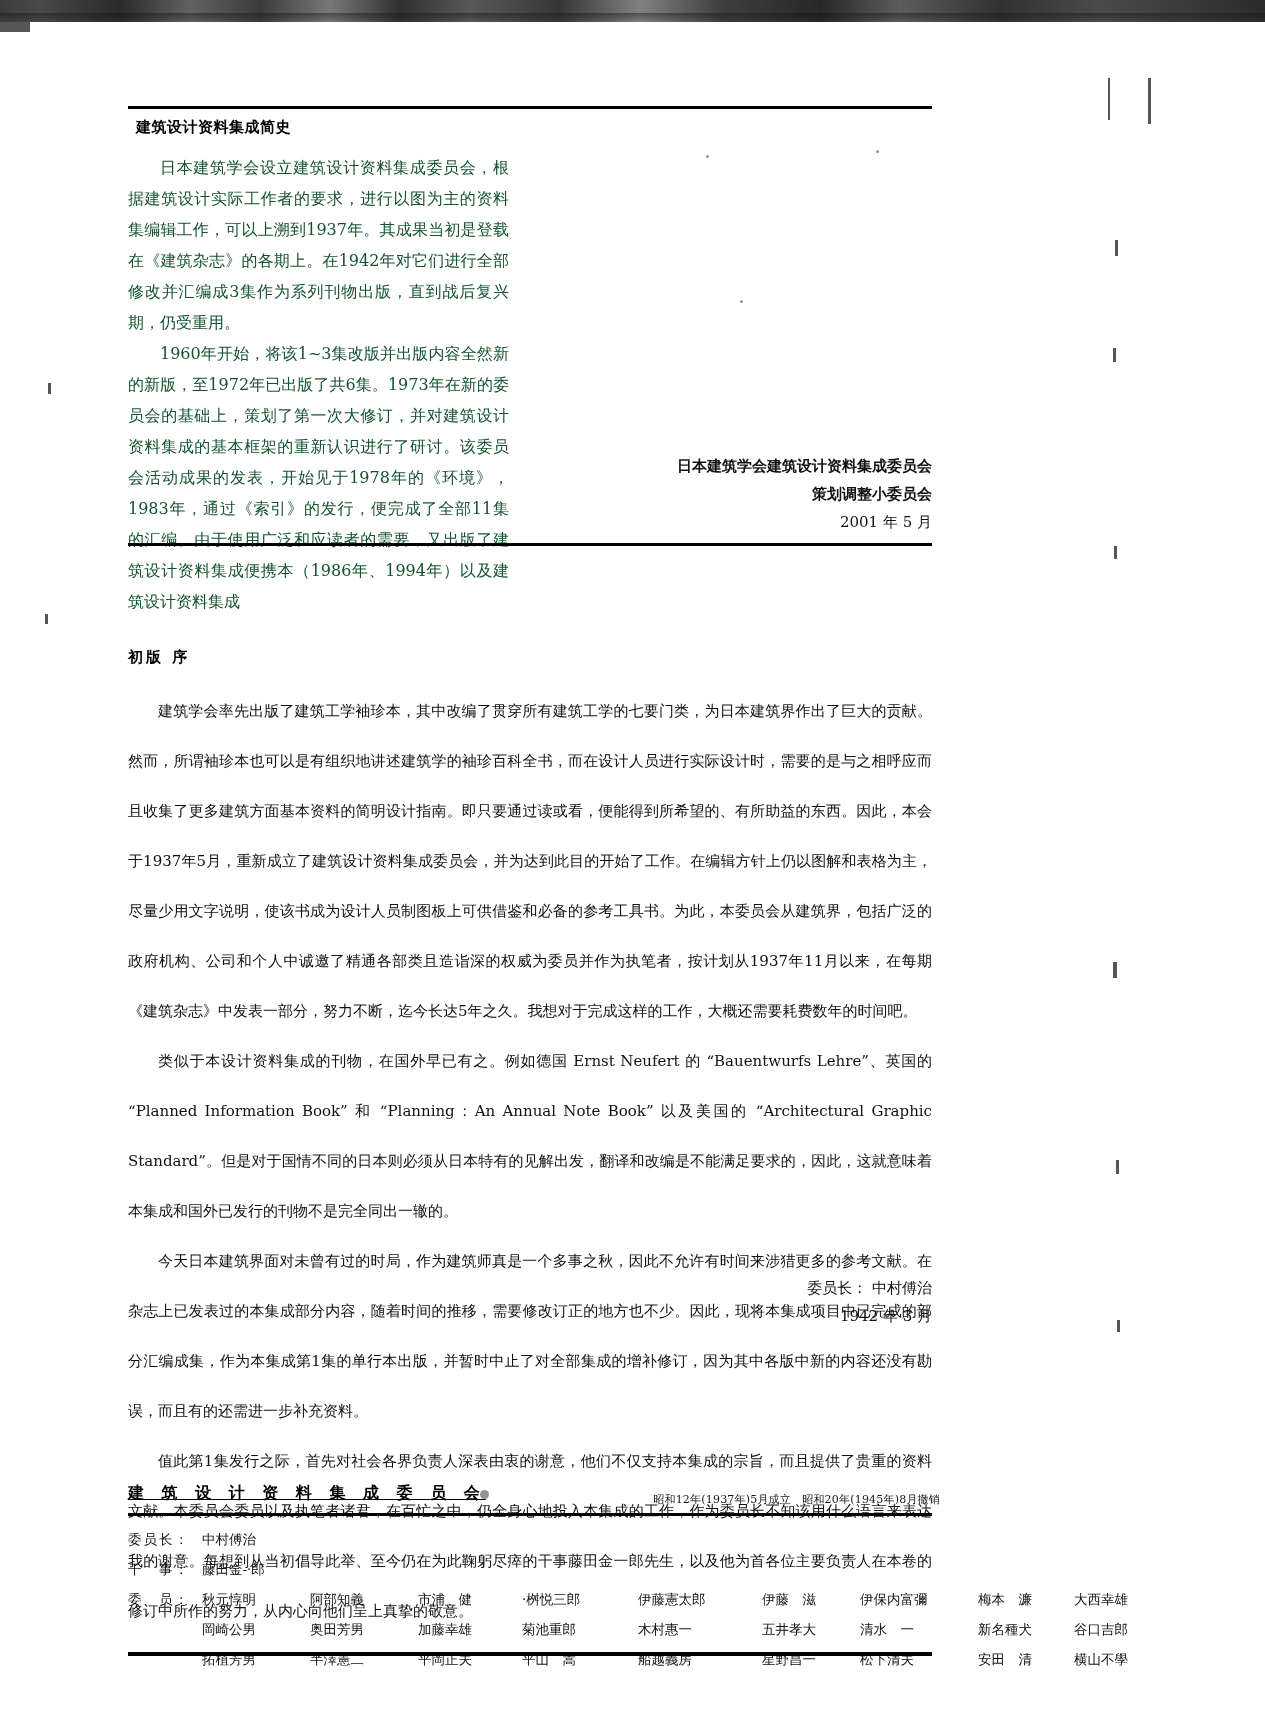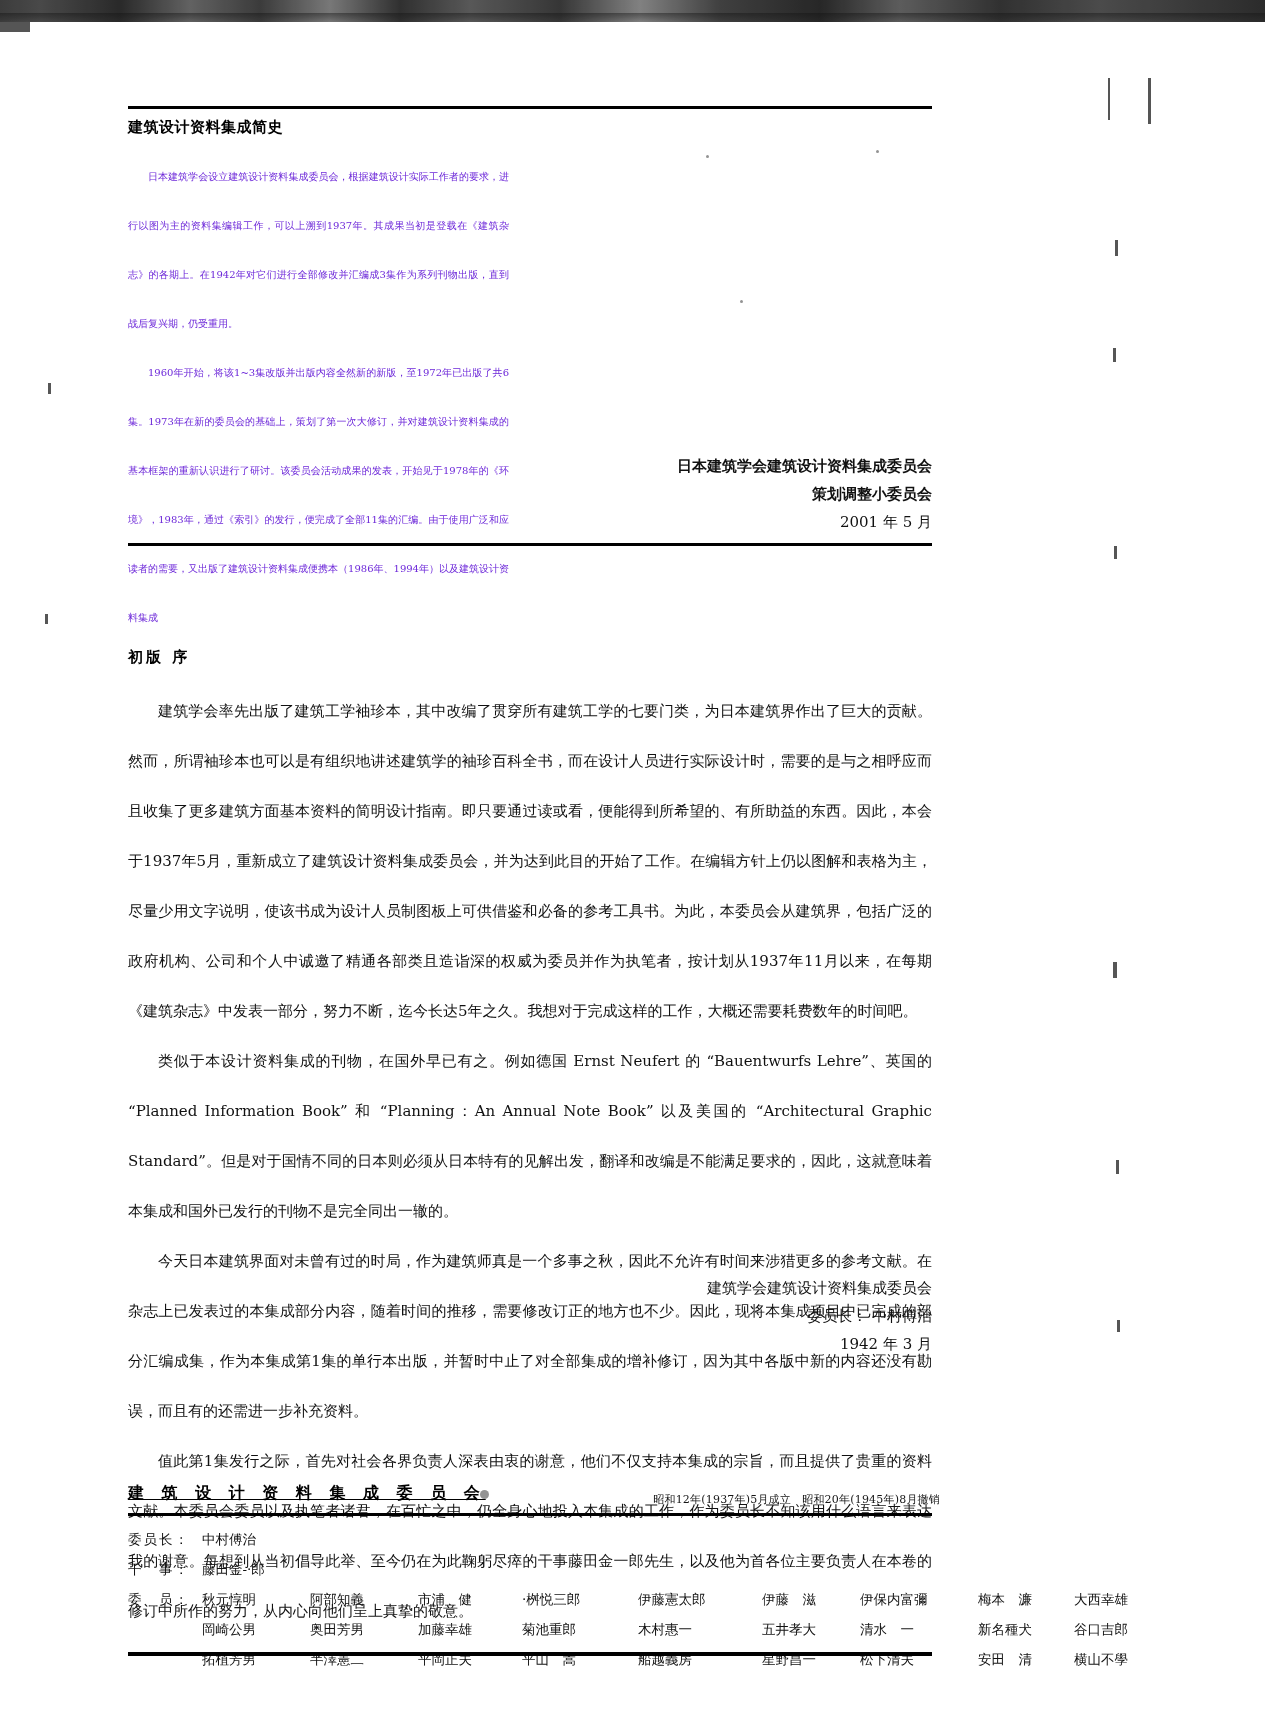--- a/index.html
+++ b/index.html
@@ -60,25 +60,25 @@
     box-sizing: border-box;
   }
   .sec-head {
     font-family: "DejaVu Sans", "Liberation Sans", sans-serif;
     font-weight: bold;
     font-size: 15px;
     letter-spacing: .5px;
     color: #000;
   }
   .col-body {
-    font-size: 10px;
-    line-height: 49px;
+    font-size: 16px;
+    line-height: 31px;
     text-align: justify;
     text-justify: inter-character;
-    color: #6d28d9;
+    color: #14532d;
   }
   .col-body p {
     margin: 0;
     text-indent: 2em;
   }
   .wide-body {
     font-size: 15px;
     line-height: 50px;
     text-align: justify;
     text-justify: inter-character;
@@ -170,21 +170,21 @@
   <div class="margin-mark" style="left:1117px;top:1320px;width:3px;height:12px;"></div>
   <div class="margin-mark" style="left:48px;top:383px;width:3px;height:11px;"></div>
   <div class="margin-mark" style="left:45px;top:614px;width:3px;height:10px;"></div>
   <div class="speck" style="left:480px;top:1490px;width:9px;height:9px;"></div>
   <div class="speck" style="left:740px;top:300px;width:3px;height:3px;"></div>
   <div class="speck" style="left:876px;top:150px;width:3px;height:3px;"></div>
   <div class="speck" style="left:706px;top:155px;width:3px;height:3px;"></div>
 
   <div class="rule" style="left:128px; top:106px; width:804px; height:3px;"></div>
 
-  <div class="block sec-head" style="left:128px; top:118px; width:500px;">建筑设计资料集成简史</div>
+  <div class="block sec-head" style="left:136px; top:118px; width:500px;">建筑设计资料集成简史</div>
 
   <div class="block col-body" style="left:128px; top:152px; width:381px;">
     <p>日本建筑学会设立建筑设计资料集成委员会，根据建筑设计实际工作者的要求，进行以图为主的资料集编辑工作，可以上溯到1937年。其成果当初是登载在《建筑杂志》的各期上。在1942年对它们进行全部修改并汇编成3集作为系列刊物出版，直到战后复兴期，仍受重用。</p>
     <p>1960年开始，将该1~3集改版并出版内容全然新的新版，至1972年已出版了共6集。1973年在新的委员会的基础上，策划了第一次大修订，并对建筑设计资料集成的基本框架的重新认识进行了研讨。该委员会活动成果的发表，开始见于1978年的《环境》，1983年，通过《索引》的发行，便完成了全部11集的汇编。由于使用广泛和应读者的需要，又出版了建筑设计资料集成便携本（1986年、1994年）以及建筑设计资料集成</p>
   </div>
 
 
   <div class="block sig bold-ink" style="left:452px; top:452px; width:480px;">
     <div>日本建筑学会建筑设计资料集成委员会</div>
     <div>策划调整小委员会</div>
@@ -196,21 +196,20 @@
   <div class="block sec-head" style="left:128px; top:648px; width:400px; letter-spacing:3px;">初版 序</div>
 
   <div class="block wide-body" style="left:128px; top:686px; width:804px;">
     <p>建筑学会率先出版了建筑工学袖珍本，其中改编了贯穿所有建筑工学的七要门类，为日本建筑界作出了巨大的贡献。然而，所谓袖珍本也可以是有组织地讲述建筑学的袖珍百科全书，而在设计人员进行实际设计时，需要的是与之相呼应而且收集了更多建筑方面基本资料的简明设计指南。即只要通过读或看，便能得到所希望的、有所助益的东西。因此，本会于1937年5月，重新成立了建筑设计资料集成委员会，并为达到此目的开始了工作。在编辑方针上仍以图解和表格为主，尽量少用文字说明，使该书成为设计人员制图板上可供借鉴和必备的参考工具书。为此，本委员会从建筑界，包括广泛的政府机构、公司和个人中诚邀了精通各部类且造诣深的权威为委员并作为执笔者，按计划从1937年11月以来，在每期《建筑杂志》中发表一部分，努力不断，迄今长达5年之久。我想对于完成这样的工作，大概还需要耗费数年的时间吧。</p>
     <p>类似于本设计资料集成的刊物，在国外早已有之。例如德国 Ernst Neufert 的 “Bauentwurfs Lehre”、英国的 “Planned Information Book” 和 “Planning：An Annual Note Book” 以及美国的 “Architectural Graphic Standard”。但是对于国情不同的日本则必须从日本特有的见解出发，翻译和改编是不能满足要求的，因此，这就意味着本集成和国外已发行的刊物不是完全同出一辙的。</p>
     <p>今天日本建筑界面对未曾有过的时局，作为建筑师真是一个多事之秋，因此不允许有时间来涉猎更多的参考文献。在杂志上已发表过的本集成部分内容，随着时间的推移，需要修改订正的地方也不少。因此，现将本集成项目中已完成的部分汇编成集，作为本集成第1集的单行本出版，并暂时中止了对全部集成的增补修订，因为其中各版中新的内容还没有勘误，而且有的还需进一步补充资料。</p>
     <p>值此第1集发行之际，首先对社会各界负责人深表由衷的谢意，他们不仅支持本集成的宗旨，而且提供了贵重的资料文献。本委员会委员以及执笔者诸君，在百忙之中，仍全身心地投入本集成的工作，作为委员长不知该用什么语言来表达我的谢意。每想到从当初倡导此举、至今仍在为此鞠躬尽瘁的干事藤田金一郎先生，以及他为首各位主要负责人在本卷的修订中所作的努力，从内心向他们呈上真挚的敬意。</p>
   </div>
 
   <div class="block sig" style="left:452px; top:1274px; width:480px;">
-    <div>建筑学会建筑设计资料集成委员会</div>
     <div>委员长： 中村傅治</div>
     <div>1942 年 3 月</div>
   </div>
 
   <div class="block cm-title" style="left:128px; top:1483px; width:520px;">建 筑 设 计 资 料 集 成 委 员 会</div>
 
   <div class="block cm-note" style="left:640px; top:1492px; width:300px; text-align:right;">昭和12年(1937年)5月成立　昭和20年(1945年)8月撤销</div>
 
   <div class="rule" style="left:128px; top:1513px; width:804px; height:3px;"></div>
 

